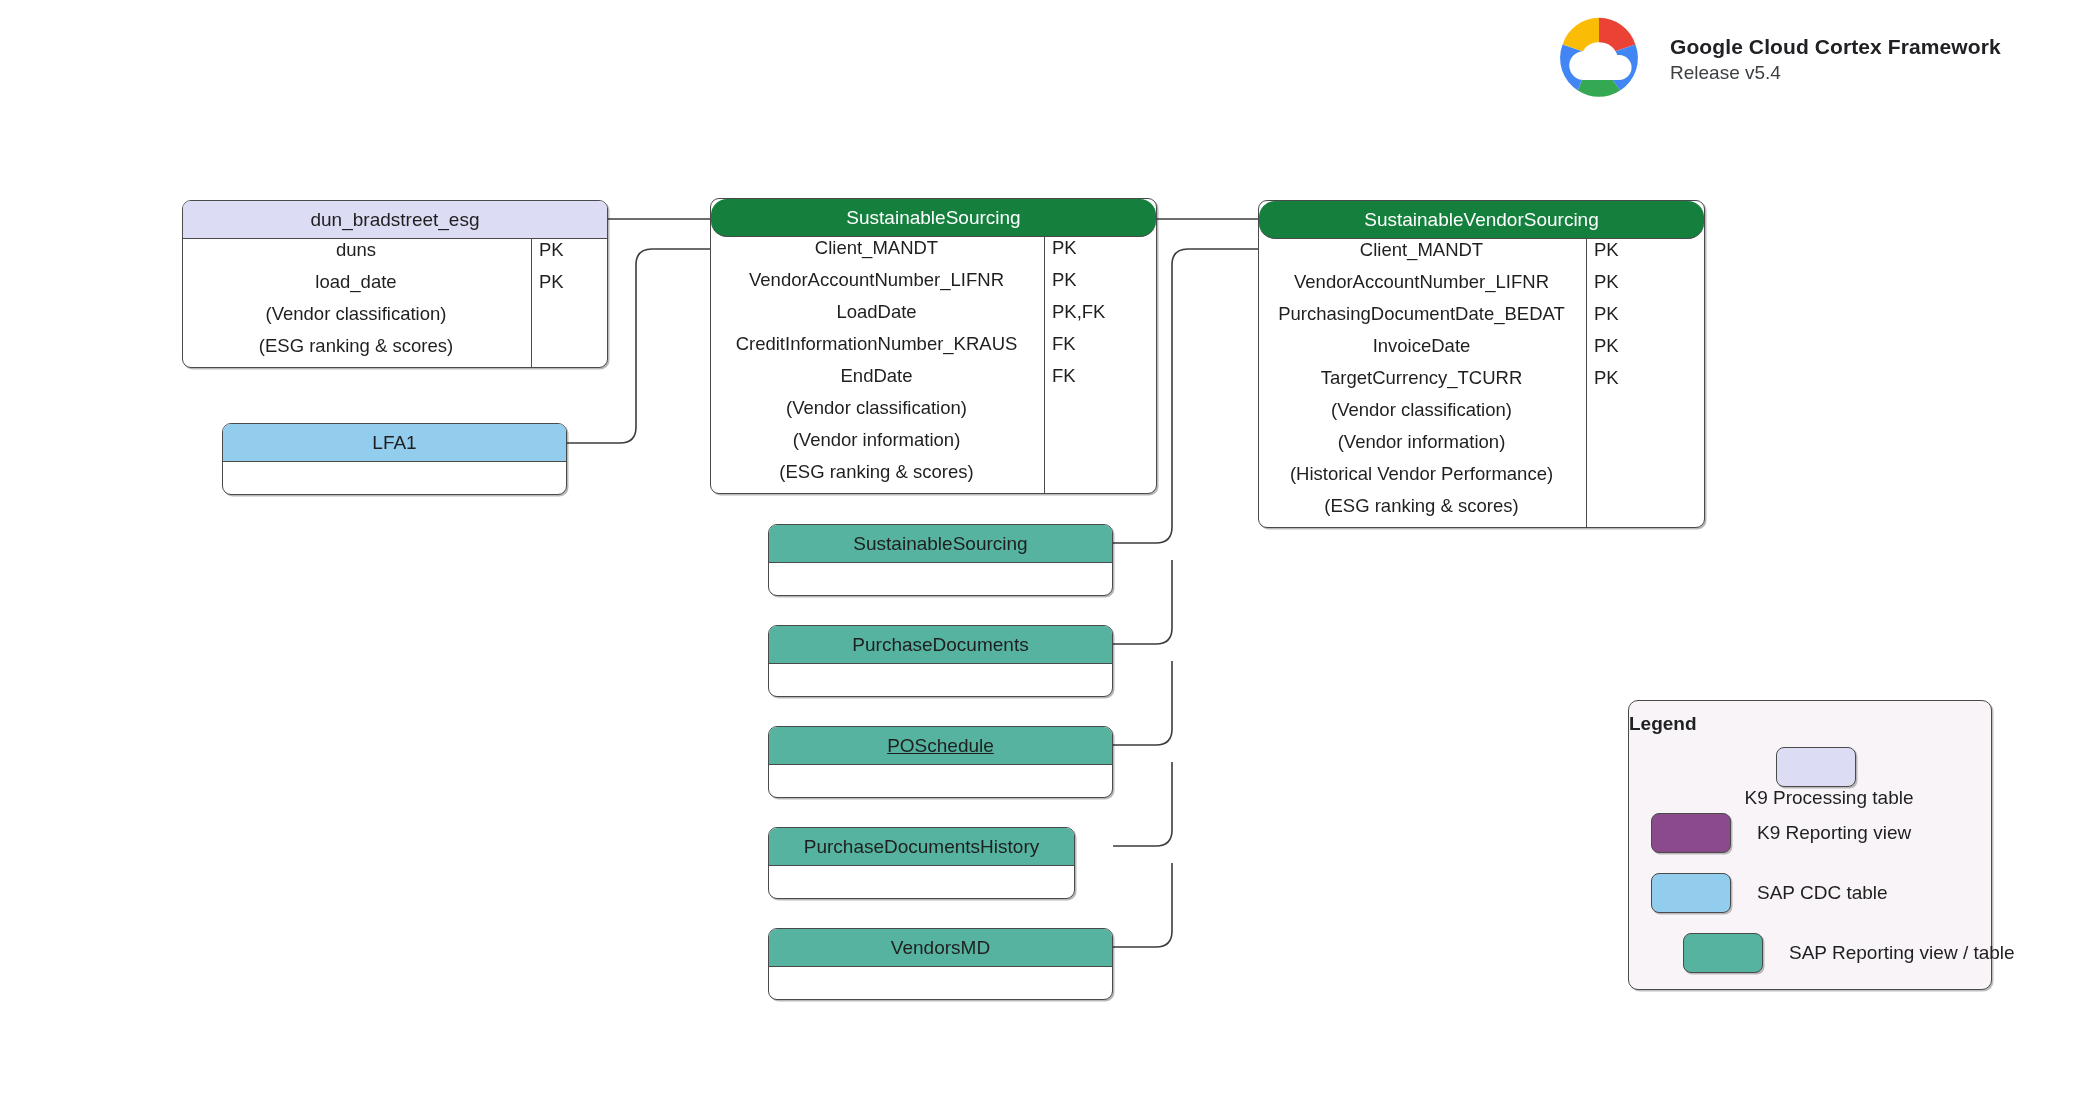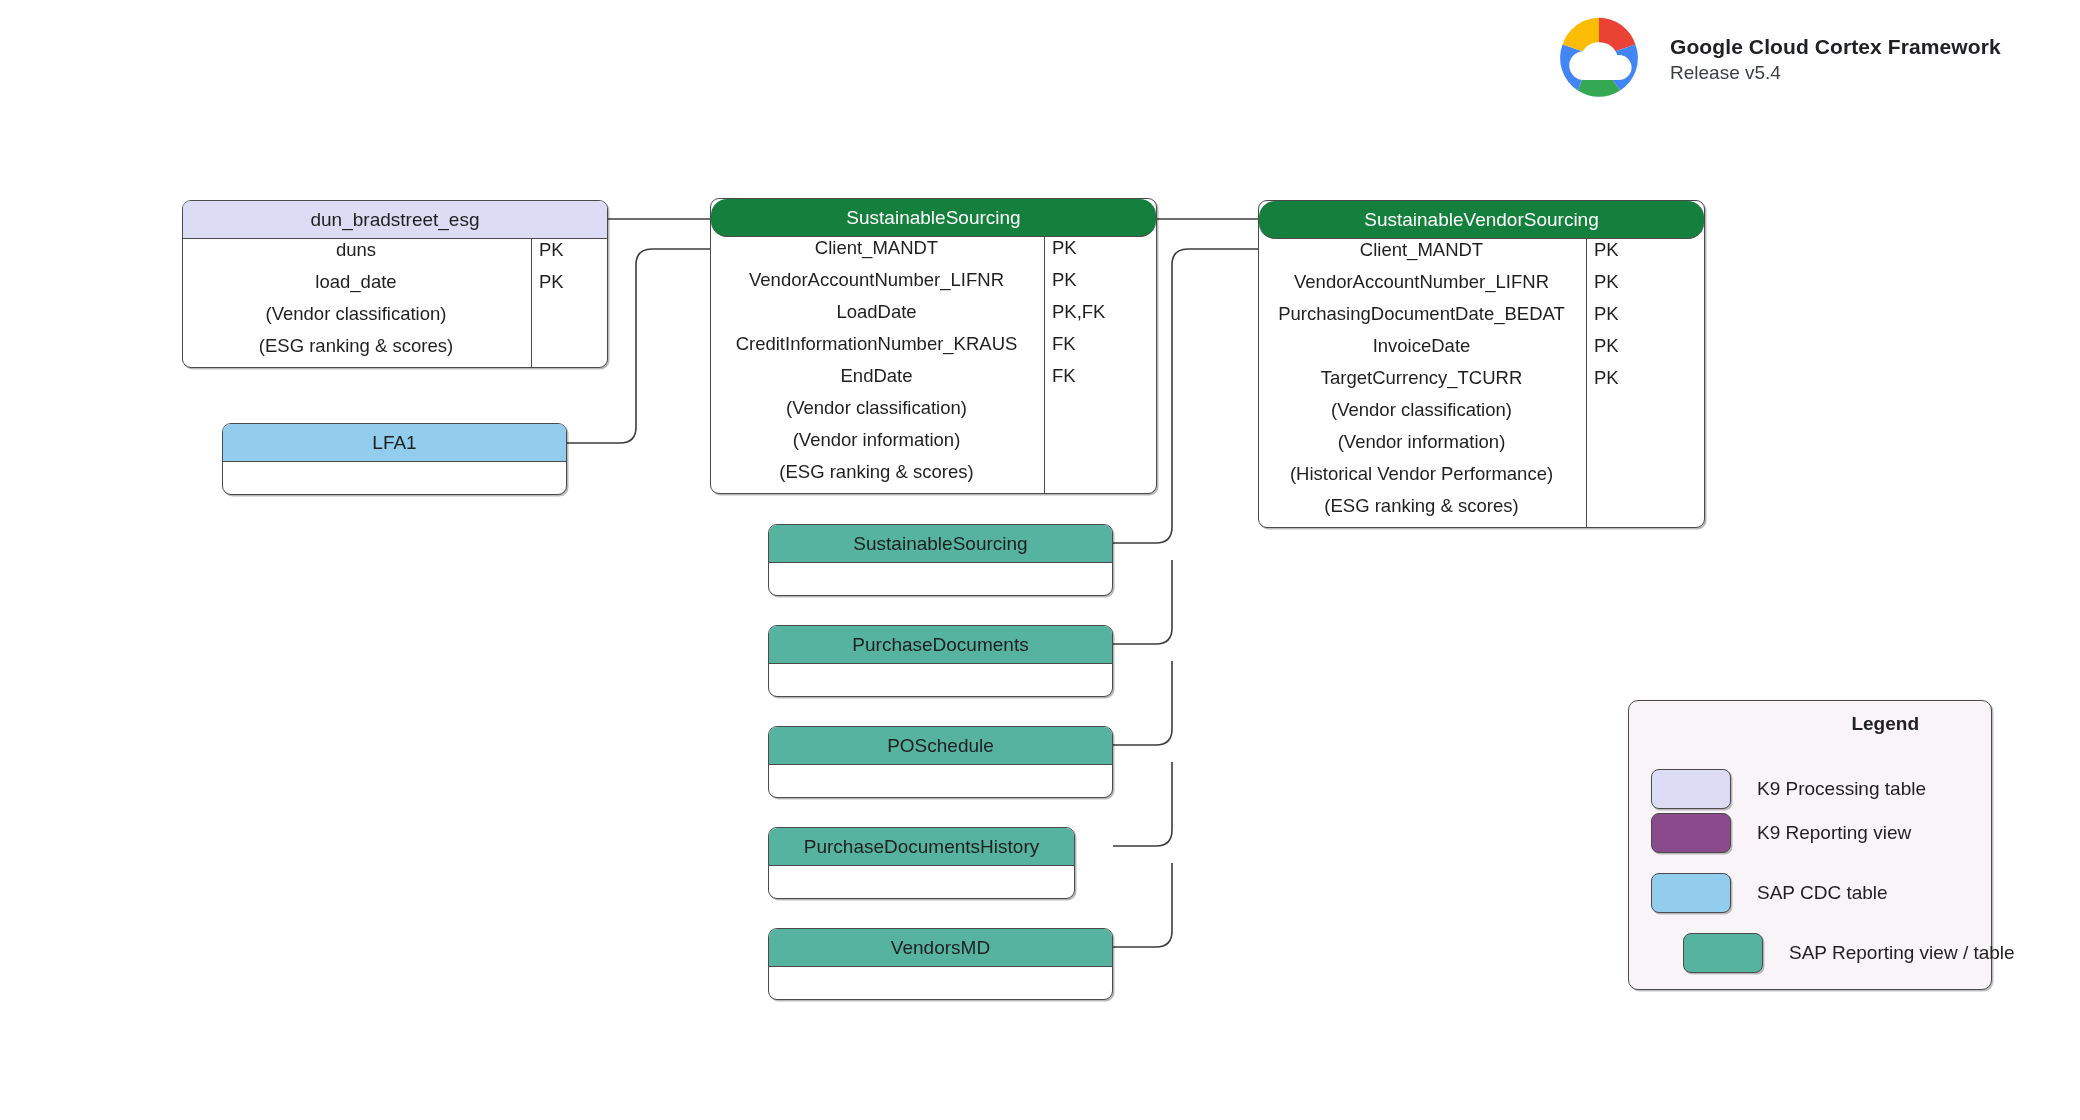--- a/index.html
+++ b/index.html
@@ -142,21 +142,21 @@
     background: #f9f4f7;
     border: 1.4px solid #4a4a4a;
     border-radius: 10px;
     box-shadow: 1.5px 1.5px 0 rgba(0,0,0,.25);
   }
   #legend-title {
     position: absolute;
     left: 0;
     top: 12px;
     width: 290px;
-    text-align: right;
+    text-align: left;
     font-size: 19px;
     font-weight: bold;
     color: #202124;
   }
   .legend-row {
     position: absolute;
     left: 22px;
     width: 330px;
     height: 40px;
     display: flex;
@@ -335,21 +335,21 @@
       <div class="entity-body">
         <div class="empty-body"></div>
       </div>
     </div>
     <div class="entity t-green" style="left: 768px; top: 625px; width: 345px;">
       <div class="entity-title">PurchaseDocuments</div>
       <div class="entity-body">
         <div class="empty-body"></div>
       </div>
     </div>
-    <div class="entity t-green" style="left: 768px; top: 726px; width: 345px;">
+    <div class="entity t-green" style="left: 768px; top: 726px; width: 345px; text-decoration: underline;">
       <div class="entity-title">POSchedule</div>
       <div class="entity-body">
         <div class="empty-body"></div>
       </div>
     </div>
     <div class="entity t-green" style="left: 768px; top: 827px; width: 307px;">
       <div class="entity-title">PurchaseDocumentsHistory</div>
       <div class="entity-body">
         <div class="empty-body"></div>
       </div>
@@ -358,21 +358,21 @@
       <div class="entity-title">VendorsMD</div>
       <div class="entity-body">
         <div class="empty-body"></div>
       </div>
     </div>
   </div>
 
 <div id="legend">
   <div id="legend-title">Legend</div>
   <div id="legend-rows">
-      <div class="legend-row" style="top: 68px;">
+      <div class="legend-row" style="top: 46px; flex-direction: column;">
         <div class="legend-swatch sw-lavender"></div>
         <div class="legend-label">K9 Processing table</div>
       </div>
       <div class="legend-row" style="top: 112px;">
         <div class="legend-swatch sw-purple"></div>
         <div class="legend-label">K9 Reporting view</div>
       </div>
       <div class="legend-row" style="top: 172px;">
         <div class="legend-swatch sw-blue"></div>
         <div class="legend-label">SAP CDC table</div>

